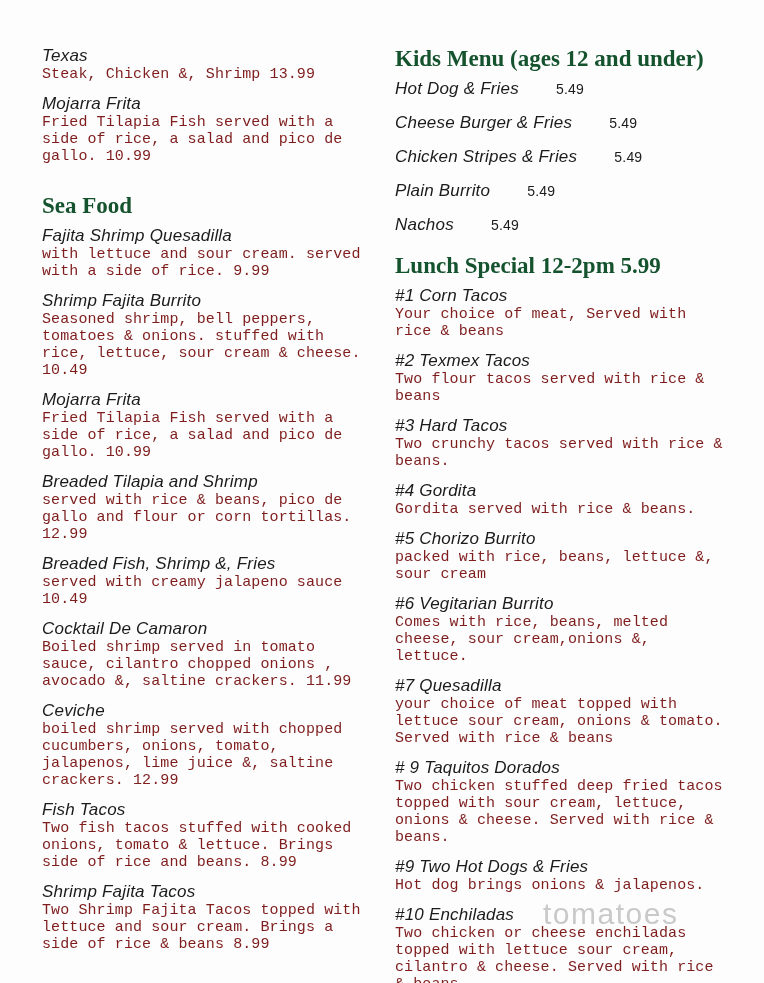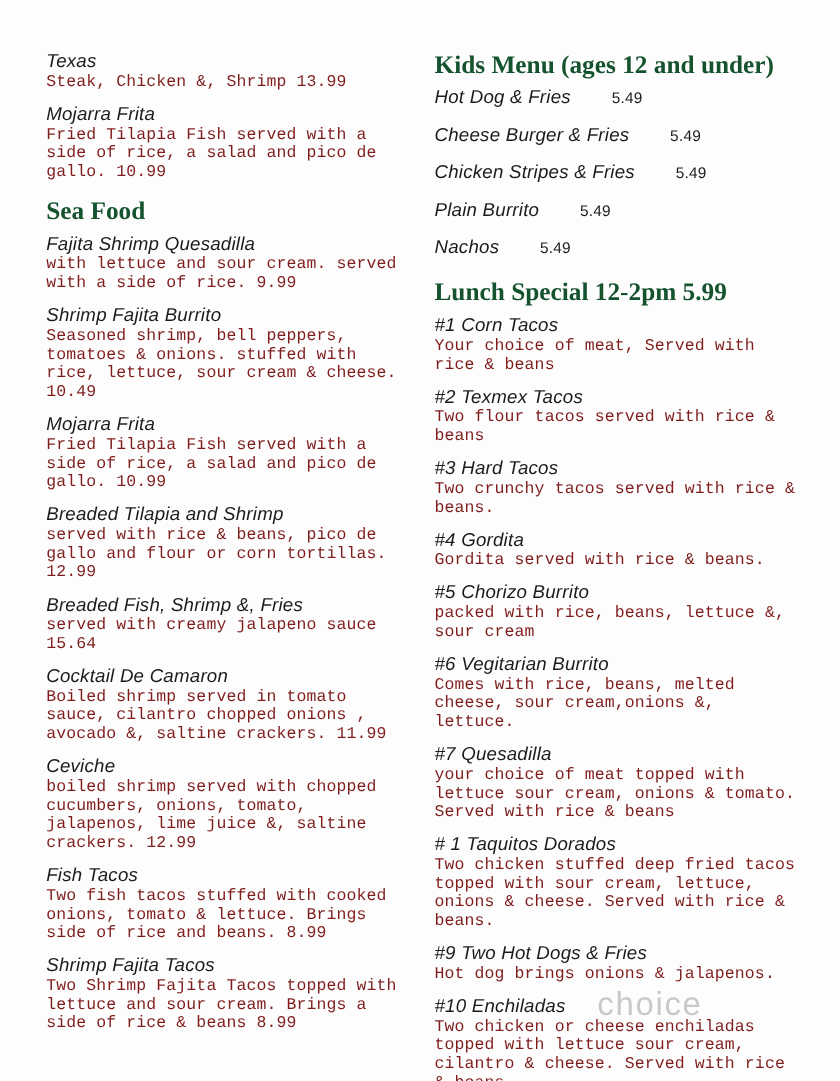--- a/index.html
+++ b/index.html
@@ -40,21 +40,21 @@
   .section-heading {
     font-family: Liberation Serif, serif;
     font-weight: bold;
     font-size: 23px;
     line-height: 29px;
     text-align: left;
     color: #14532d;
     margin: 0 0 6px 0;
   }
   .col-left .section-heading {
-    margin-top: 12px;
+    margin-top: 26px;
   }
   .col-right .section-lunch .section-heading {
     margin-top: 16px;
   }
   .menu-item {
     margin-bottom: 11px;
   }
   .item-name {
     font-size: 17px;
     line-height: 20px;
@@ -84,35 +84,35 @@
     z-index: 0;
     font-size: 30px;
     letter-spacing: 1.5px;
     color: #c9c9c9;
     font-family: "Liberation Sans", sans-serif;
   }
 </style>
 </head>
 <body>
 
-<div class="watermark" style="color: rgb(201, 201, 201);">choice</div>
+<div class="watermark" style="color: rgb(201, 201, 201);">tomatoes</div>
 
 <div class="menu-page">
   <div class="col col-left">
       <div class="menu-section section-lunch">
         <div class="menu-item"><span class="item-name">Texas</span><div class="item-desc">Steak, Chicken &amp;, Shrimp 13.99</div></div>
         <div class="menu-item"><span class="item-name">Mojarra Frita</span><div class="item-desc">Fried Tilapia Fish served with a side of rice, a salad and pico de gallo. 10.99</div></div>
       </div>
       <div class="menu-section section-lunch">
         <div class="section-heading">Sea Food</div>
         <div class="menu-item"><span class="item-name">Fajita Shrimp Quesadilla</span><div class="item-desc">with lettuce and sour cream. served with a side of rice. 9.99</div></div>
         <div class="menu-item"><span class="item-name">Shrimp Fajita Burrito</span><div class="item-desc">Seasoned shrimp, bell peppers, tomatoes &amp; onions. stuffed with rice, lettuce, sour cream &amp; cheese. 10.49</div></div>
         <div class="menu-item"><span class="item-name">Mojarra Frita</span><div class="item-desc">Fried Tilapia Fish served with a side of rice, a salad and pico de gallo. 10.99</div></div>
         <div class="menu-item"><span class="item-name">Breaded Tilapia and Shrimp</span><div class="item-desc">served with rice &amp; beans, pico de gallo and flour or corn tortillas. 12.99</div></div>
-        <div class="menu-item"><span class="item-name">Breaded Fish, Shrimp &amp;, Fries</span><div class="item-desc">served with creamy jalapeno sauce 15.64</div></div>
+        <div class="menu-item"><span class="item-name">Breaded Fish, Shrimp &amp;, Fries</span><div class="item-desc">served with creamy jalapeno sauce 10.49</div></div>
         <div class="menu-item"><span class="item-name">Cocktail De Camaron</span><div class="item-desc">Boiled shrimp served in tomato sauce, cilantro chopped onions , avocado &amp;, saltine crackers. 11.99</div></div>
         <div class="menu-item"><span class="item-name">Ceviche</span><div class="item-desc">boiled shrimp served with chopped cucumbers, onions, tomato, jalapenos, lime juice &amp;, saltine crackers. 12.99</div></div>
         <div class="menu-item"><span class="item-name">Fish Tacos</span><div class="item-desc">Two fish tacos stuffed with cooked onions, tomato &amp; lettuce. Brings side of rice and beans. 8.99</div></div>
         <div class="menu-item"><span class="item-name">Shrimp Fajita Tacos</span><div class="item-desc">Two Shrimp Fajita Tacos topped with lettuce and sour cream. Brings a side of rice &amp; beans 8.99</div></div>
       </div>
     </div>
   <div class="col col-right">
       <div class="menu-section section-kids">
         <div class="section-heading">Kids Menu (ages 12 and under)</div>
         <div class="menu-item kids-item"><span class="item-name">Hot Dog &amp; Fries</span><span class="item-price"> 5.49</span></div>
@@ -123,19 +123,19 @@
       </div>
       <div class="menu-section section-lunch">
         <div class="section-heading">Lunch Special 12-2pm 5.99</div>
         <div class="menu-item"><span class="item-name">#1 Corn Tacos</span><div class="item-desc">Your choice of meat, Served with rice &amp; beans</div></div>
         <div class="menu-item"><span class="item-name">#2 Texmex Tacos</span><div class="item-desc">Two flour tacos served with rice &amp; beans</div></div>
         <div class="menu-item"><span class="item-name">#3 Hard Tacos</span><div class="item-desc">Two crunchy tacos served with rice &amp; beans.</div></div>
         <div class="menu-item"><span class="item-name">#4 Gordita</span><div class="item-desc">Gordita served with rice &amp; beans.</div></div>
         <div class="menu-item"><span class="item-name">#5 Chorizo Burrito</span><div class="item-desc">packed with rice, beans, lettuce &amp;, sour cream</div></div>
         <div class="menu-item"><span class="item-name">#6 Vegitarian Burrito</span><div class="item-desc">Comes with rice, beans, melted cheese, sour cream,onions &amp;, lettuce.</div></div>
         <div class="menu-item"><span class="item-name">#7 Quesadilla</span><div class="item-desc">your choice of meat topped with lettuce sour cream, onions &amp; tomato. Served with rice &amp; beans</div></div>
-        <div class="menu-item"><span class="item-name"># 1 Taquitos Dorados</span><div class="item-desc">Two chicken stuffed deep fried tacos topped with sour cream, lettuce, onions &amp; cheese. Served with rice &amp; beans.</div></div>
+        <div class="menu-item"><span class="item-name"># 9 Taquitos Dorados</span><div class="item-desc">Two chicken stuffed deep fried tacos topped with sour cream, lettuce, onions &amp; cheese. Served with rice &amp; beans.</div></div>
         <div class="menu-item"><span class="item-name">#9 Two Hot Dogs &amp; Fries</span><div class="item-desc">Hot dog brings onions &amp; jalapenos.</div></div>
         <div class="menu-item"><span class="item-name">#10 Enchiladas</span><div class="item-desc">Two chicken or cheese enchiladas topped with lettuce sour cream, cilantro &amp; cheese. Served with rice &amp; beans.</div></div>
         <div class="menu-item"><span class="item-name">#11 Egg Torta</span><div class="item-desc">Egg toasted sandwich with mayonnaise, jalapenos &amp; bacon.</div></div>
       </div>
     </div>
 </div>
 
 </body></html>

